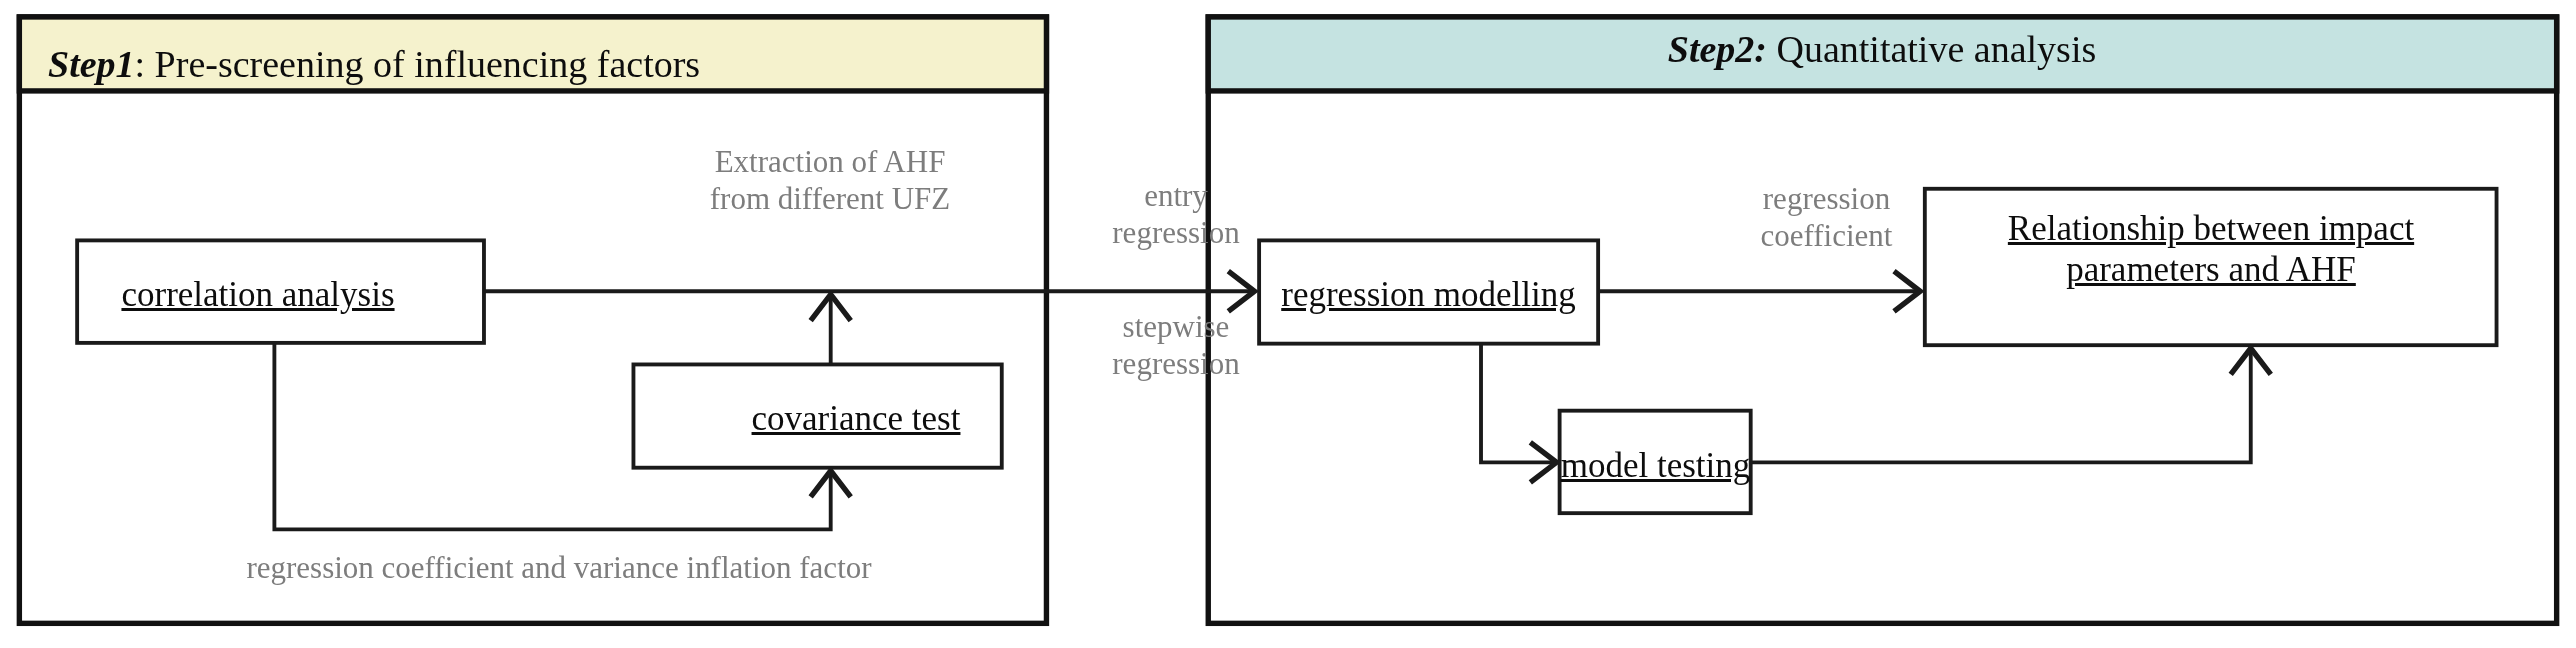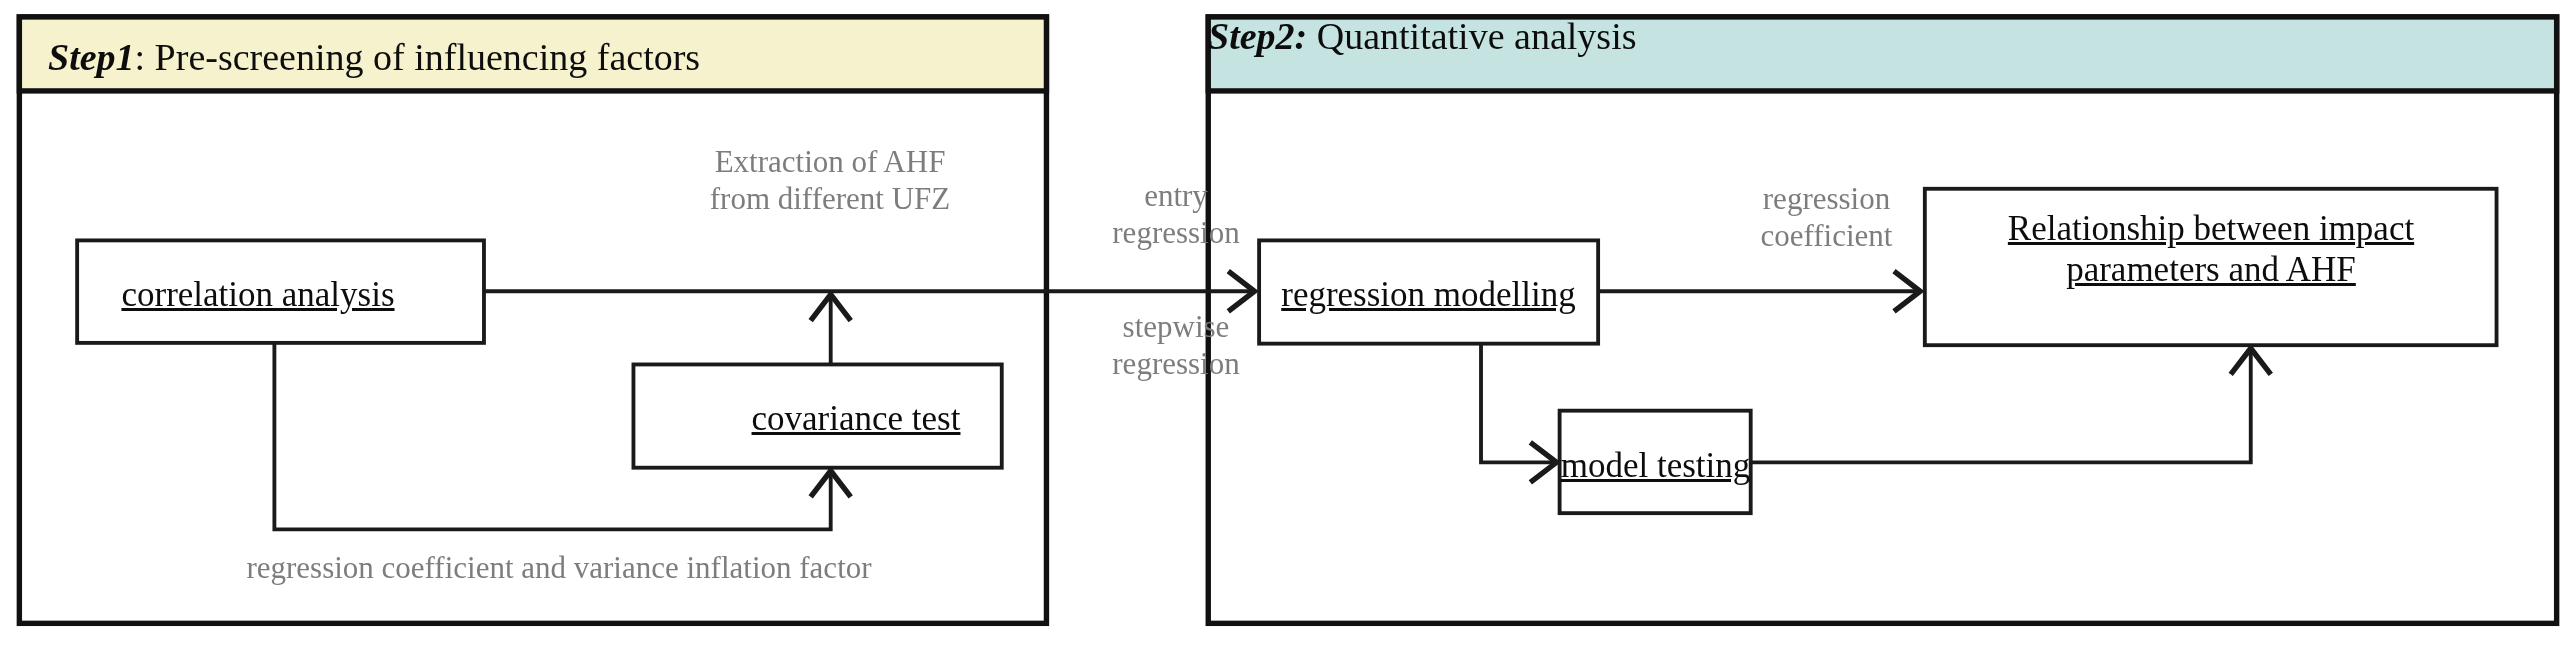--- a/index.html
+++ b/index.html
@@ -115,25 +115,25 @@
     <path class="arrowhead" d="M 2458 352 L 2492 378 L 2458 404"></path>
 
     <path class="flow-line" d="M 1922 446 L 1922 600 L 2016 600"></path>
     <path class="arrowhead" d="M 1986 574 L 2020 600 L 1986 626"></path>
 
     <path class="flow-line" d="M 2272 600 L 2921 600 L 2921 456"></path>
     <path class="arrowhead" d="M 2895 486 L 2921 452 L 2947 486"></path>
 
   </svg>
 
-  <div class="panel-title" style="left:48px; top:38px;text-align:center;">
+  <div class="panel-title" style="left:48px; top:45px;text-align:center;">
     <span class="step-key">Step1</span><span>: Pre-screening of influencing factors</span>
   </div>
 
-  <div class="panel-title" style="left:1208px; top:17px; width:1348px; ">
+  <div class="panel-title" style="left:1208px; top:30px; width:1348px; text-align:center;">
     <span class="step-key">Step2:</span><span> Quantitative analysis</span>
   </div>
 
   <div class="node-label" style="left:77px; top:274px; width:362px;">correlation analysis</div>
 
   <div class="node-label" style="left:633px; top:398px; width:368px;margin-left:39px;">covariance test</div>
 
   <div class="node-label" style="left:1259px; top:274px; width:339px;">regression modelling</div>
 
   <div class="node-label" style="left:1560px; top:445px; width:191px;">model testing</div>

